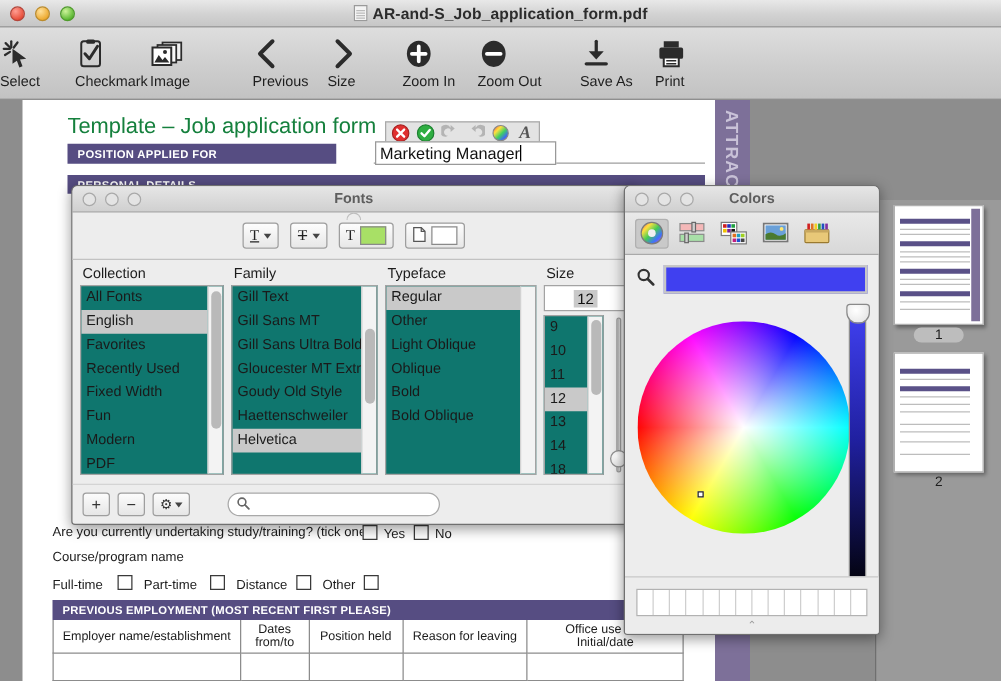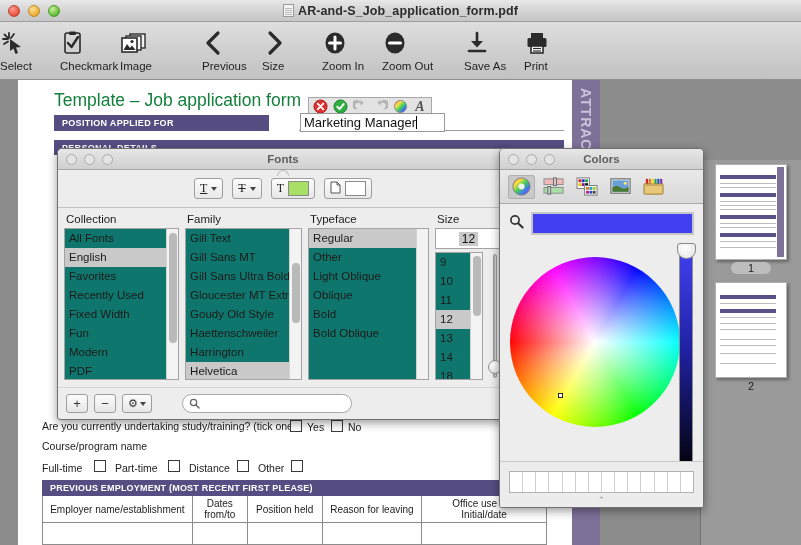--- a/index.html
+++ b/index.html
@@ -579,21 +579,20 @@
       <div class="col" style="width:117px;">
         <div class="col-h">Family</div>
         <div class="listbox">
           <div class="listinner" id="family-list">
                 <div class="li">Gill Text</div>
                 <div class="li">Gill Sans MT</div>
                 <div class="li">Gill Sans Ultra Bold</div>
                 <div class="li">Gloucester MT Extra</div>
                 <div class="li">Goudy Old Style</div>
                 <div class="li">Haettenschweiler</div>
-                <div class="li">Harrington</div>
                 <div class="li sel">Helvetica</div>
               </div>
           <div class="vscroll">
                 <div class="vthumb" style="top:34px;height:60px;"></div>
               </div>
         </div>
       </div>
 
       <div class="col" style="width:124px;">
         <div class="col-h">Typeface</div>

